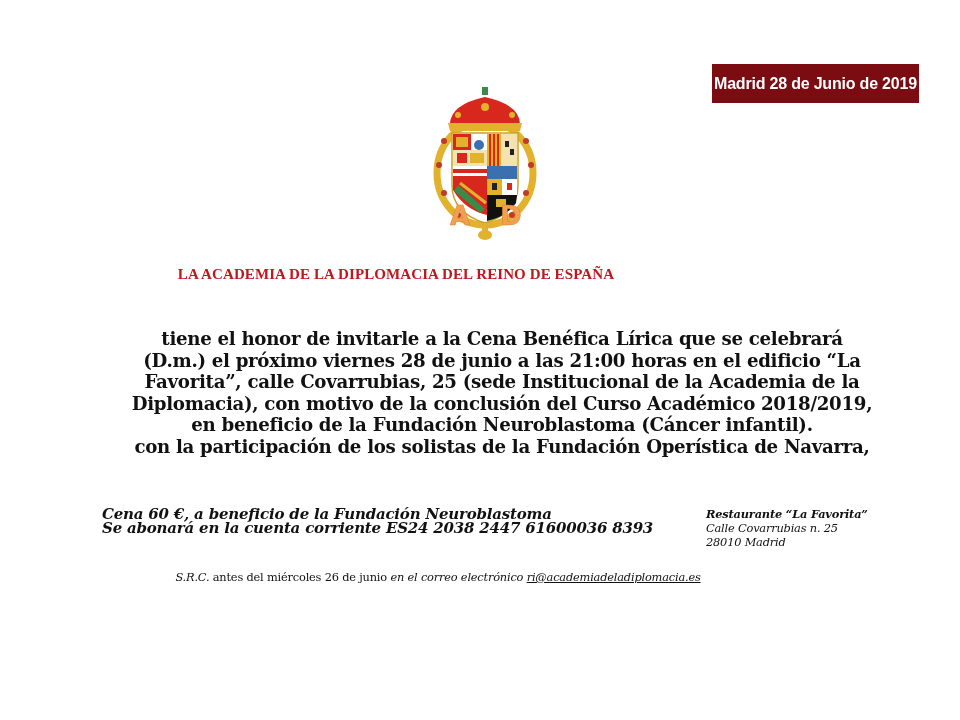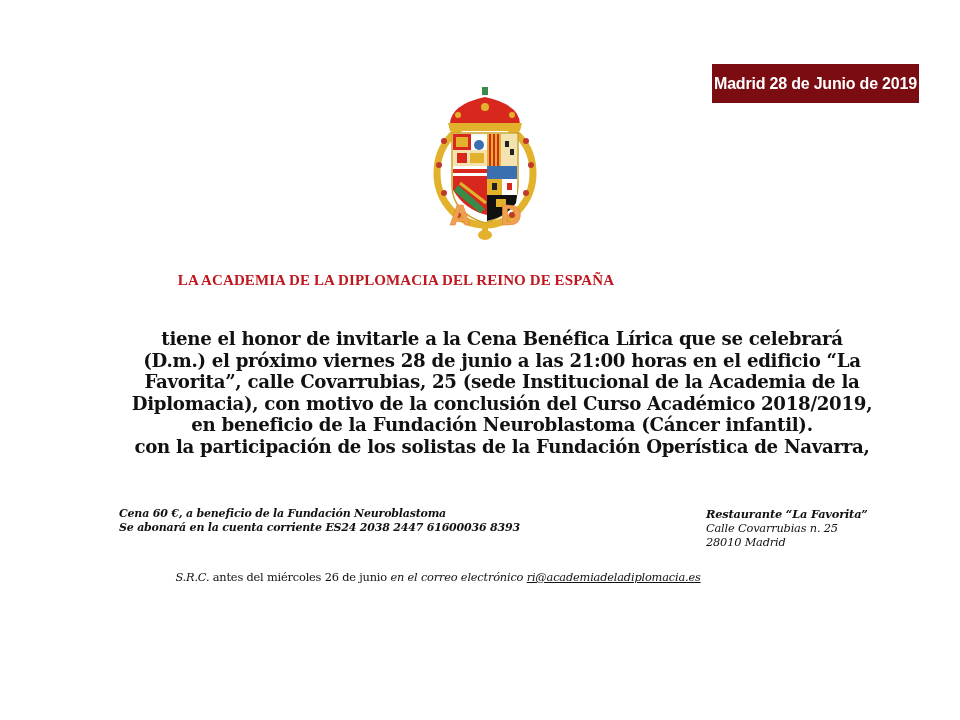--- a/index.html
+++ b/index.html
@@ -10,32 +10,32 @@
   .date-badge {
     position: absolute; left: 712px; top: 64px;
     background: #7a0c12; color: #fff; font-weight: bold;
     font-size: 16px; padding: 12px 2px; line-height: 15px; letter-spacing: -0.2px;
     font-family: Liberation Sans, sans-serif;
   }
   .crest {
     position: absolute; left: 430px; top: 85px; width: 110px; height: 160px;
   }
   .org-title {
-    position: absolute; left: 0; width: 792px; top: 272px; text-align: center;
+    position: absolute; left: 0; width: 792px; top: 266px; text-align: center;
     color: #c0161e; font-weight: bold; font-size: 15px; letter-spacing: 0.1px;
     font-family: "Liberation Serif", serif;
   }
   .invitation {
     position: absolute; left: 100px; width: 804px; top: 328px; text-align: center;
     font-weight: bold; font-size: 18.2px; line-height: 21.5px;
     font-family: "DejaVu Serif", serif; color: #111;
     letter-spacing: -0.3px;
   }
   .details-left {
-    position: absolute; left: 119px; top: 507px; font-size: 11px; line-height: 14px;
+    position: absolute; left: 102px; top: 507px; font-size: 15px; line-height: 14px;
     font-style: italic; font-family: "DejaVu Serif", serif; letter-spacing: -0.2px;
   }
   .details-right {
     position: absolute; left: 706px; top: 507px; font-size: 11.4px; line-height: 14px;
     font-style: italic; font-family: "DejaVu Serif", serif; letter-spacing: -0.2px;
   }
   .b { font-weight: bold; }
   .footer {
     position: absolute; left: 0; width: 876px; top: 570px; text-align: center;
     font-size: 11.4px; line-height: 14px; font-family: "DejaVu Serif", serif; letter-spacing: -0.2px;

